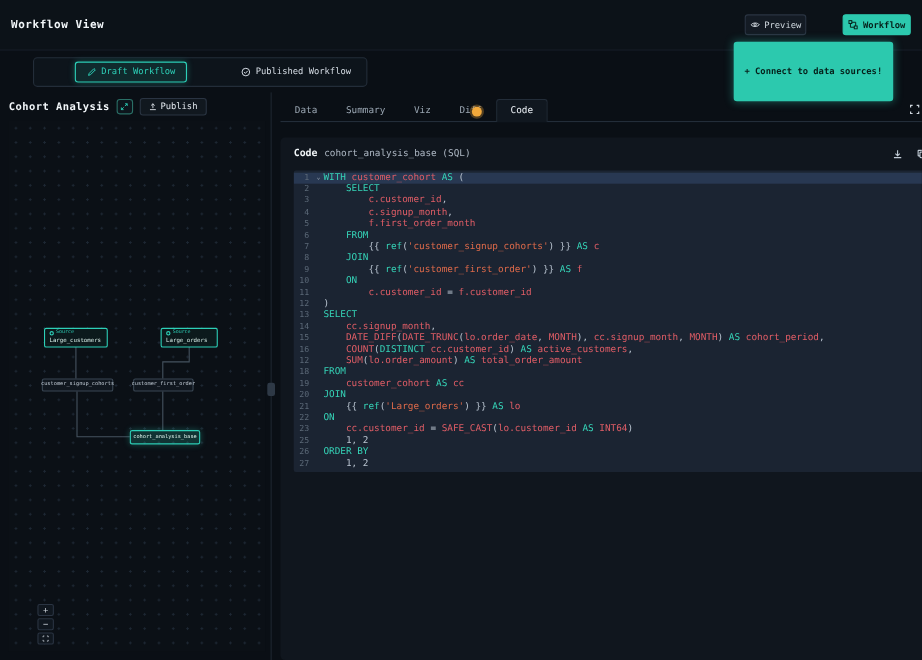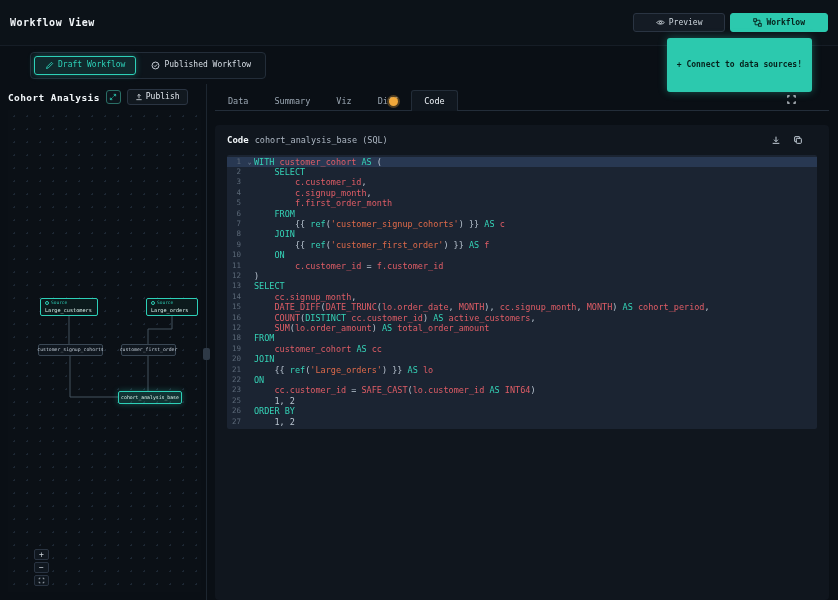--- a/index.html
+++ b/index.html
@@ -16,54 +16,54 @@
   .app-header {
     height:46px; background:#0c1218; border-bottom:1px solid #161d26;
     display:flex; align-items:center; justify-content:space-between;
     padding:0 10px;
   }
   .app-title { font-size:10px; font-weight:bold; letter-spacing:.5px; color:#f2f6f9;text-align:center; }
   .hdr-right { display:flex; gap:5px; }
   .btn {
     display:inline-flex; align-items:center; gap:4px;
     font-family:inherit; font-size:8px; cursor:pointer;
-    border-radius:3px; padding:4px 22px; line-height:1;
-    background:#141b24; color:#cfd7de; border:1px solid #2a3442;
+    border-radius:3px; padding:4px 4px; line-height:1;
+    background:#141b24; color:#cfd7de; border:1px solid #2a3442;margin-left:28px;
   }
   .btn svg { width:9px; height:9px; stroke:currentColor; fill:none; stroke-width:1.2; }
   .btn.teal { background:#2cc9ae; color:#06211b; border-color:#2cc9ae; font-weight:bold; }
 
   
   .toolbar {
     height:38px; display:flex; align-items:center; justify-content:space-between;
     padding:0 26px 0 30px;
   }
   .wf-tabs {
     display:flex; gap:4px; padding:3px; border:1px solid #232d39;
     border-radius:4px; background:#0d141b;
   }
   .wf-tab {
     display:inline-flex; align-items:center; gap:4px; font-size:8px;
     padding:4px 10px; border-radius:3px; cursor:pointer; line-height:1;
-    color:#d7dee6; border:1px solid transparent;
+    color:#d7dee6; border:1px solid transparent;margin-left:34px;
   }
   .wf-tab svg { width:9px; height:9px; stroke:currentColor; fill:none; stroke-width:1.2; }
   .wf-tab.active {
     color:#2dd0b8; border-color:#2dd0b8; background:rgba(45,208,184,.12);
     box-shadow:0 0 6px rgba(45,208,184,.35);
   }
   .connect-btn {
     background:#2cc9ae; color:#06211b; font-size:8px; font-weight:bold;
     padding:23px 10px; border-radius:3px; cursor:pointer; line-height:1;
     box-shadow:0 0 8px rgba(44,201,174,.4);
   }
 
   
   .main { position:absolute; top:84px; left:0; right:0; bottom:0; display:flex; }
-  .left-panel { width:207px; flex:none; position:relative; border-right:1px solid #1d2630; }
+  .left-panel { width:247px; flex:none; position:relative; border-right:1px solid #1d2630; }
   .lp-header { height:26px; display:flex; align-items:center; gap:6px; padding:0 6px 0 8px; }
   .lp-title { font-size:9.5px; font-weight:bold; letter-spacing:.4px; color:#f2f6f9; white-space:nowrap; }
   .icon-btn {
     width:15px; height:14px; display:inline-flex; align-items:center; justify-content:center;
     border:1px solid #2a6f66; border-radius:3px; color:#2dd0b8; cursor:pointer; background:#0d151c;
   }
   .icon-btn svg { width:8px; height:8px; stroke:currentColor; fill:none; stroke-width:1.2; }
   .mini-btn {
     display:inline-flex; align-items:center; gap:3px; font-size:8px; line-height:1;
     border:1px solid #2a3442; border-radius:3px; background:#11181f; color:#e2e8ee;

